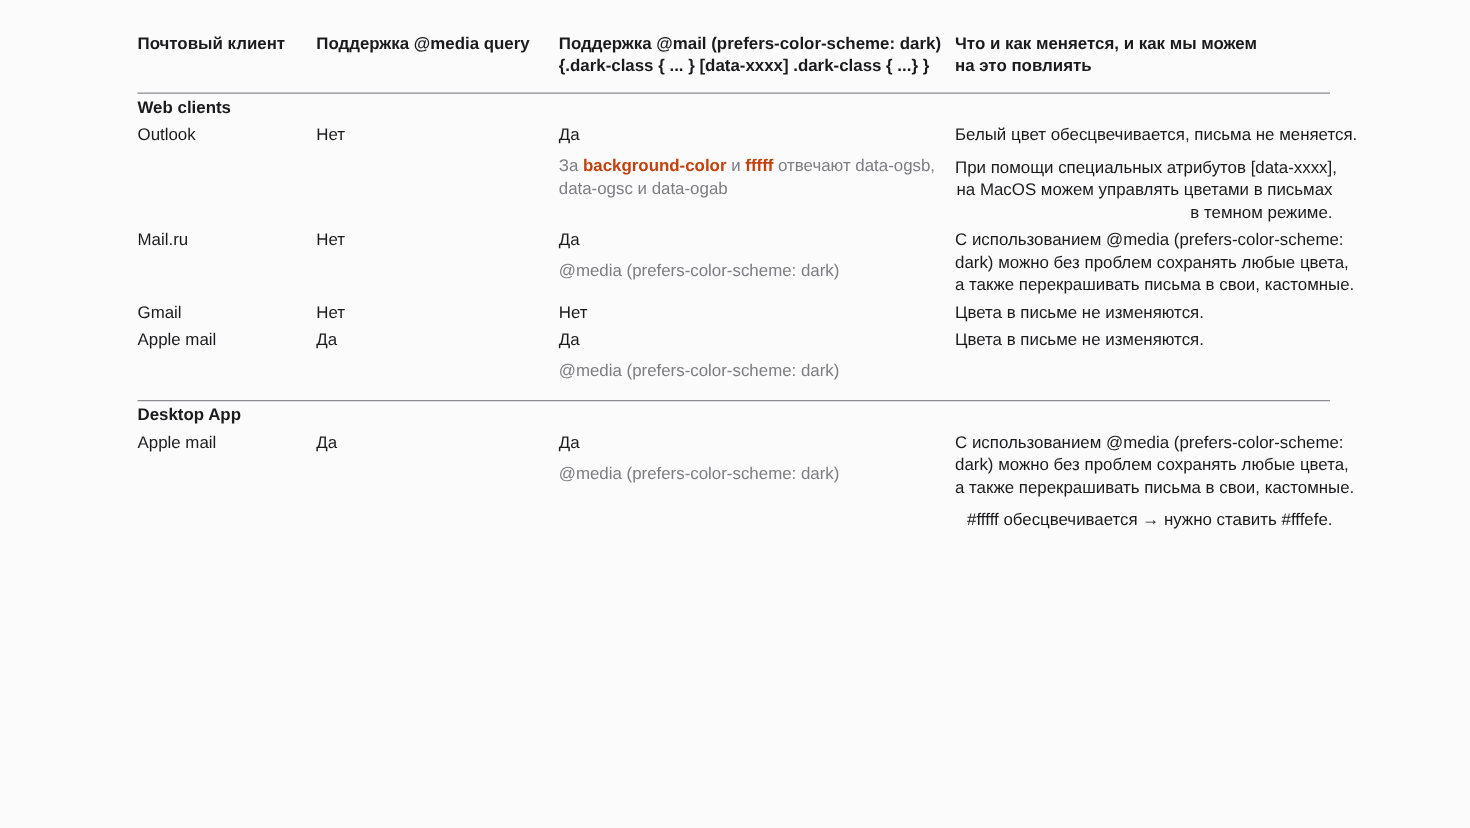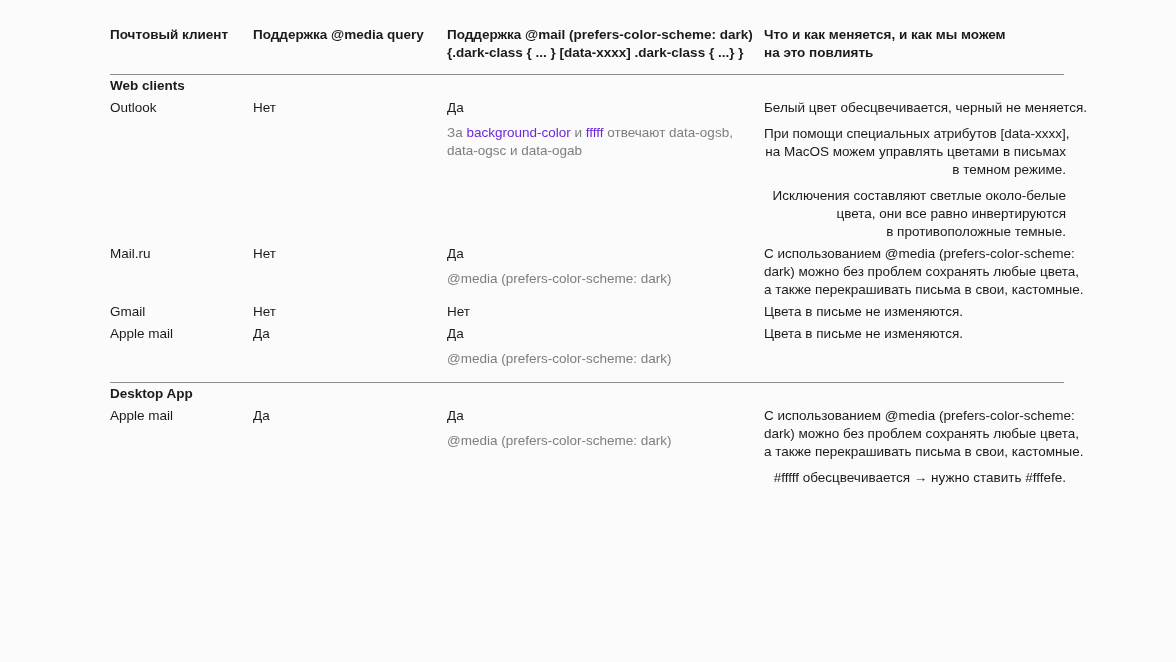--- a/index.html
+++ b/index.html
@@ -33,21 +33,21 @@
   .row {
     display: grid;
     grid-template-columns: 143px 194px 317px 302px;
     margin-top: 4px;
     align-items: start;
   }
   .cell { padding-right: 16px; }
   .cell:last-child { padding-right: 0; }
 
   .muted { color: #7d7d82; }
-  .strong { font-weight: 400; color: #6d28d9; }
+  .strong { font-weight: 700; color: #c2410c; }
 
   .note {
     margin-top: 7px;
     white-space: pre;
   }
   .para { white-space: pre; }
   .para + .para { margin-top: 8px; text-align: right; }
 
   .divider {
     border-top: 1px solid #8a8a8f;
@@ -70,27 +70,24 @@
       <div class="section-title">Web clients</div>
       <div class="row">
         <div class="cell">Outlook</div>
         <div class="cell">Нет</div>
         <div class="cell">
           <div>Да</div>
           <div class="note muted"><span>За </span><span class="strong">background-color</span><span> и </span><span class="strong">fffff</span><span> отвечают data-ogsb,
 data-ogsc и data-ogab</span></div>
         </div>
         <div class="cell">
-          <div class="para">Белый цвет обесцвечивается, черный не меняется.</div>
+          <div class="para">Белый цвет обесцвечивается, письма не меняется.</div>
           <div class="para">При помощи специальных атрибутов [data-xxxx],
 на MacOS можем управлять цветами в письмах
 в темном режиме.</div>
-          <div class="para">Исключения составляют светлые около-белые
-цвета, они все равно инвертируются
-в противоположные темные.</div>
         </div>
       </div>
       <div class="row">
         <div class="cell">Mail.ru</div>
         <div class="cell">Нет</div>
         <div class="cell">
           <div>Да</div>
           <div class="note muted"><span>@media (prefers-color-scheme: dark)</span></div>
         </div>
         <div class="cell">

